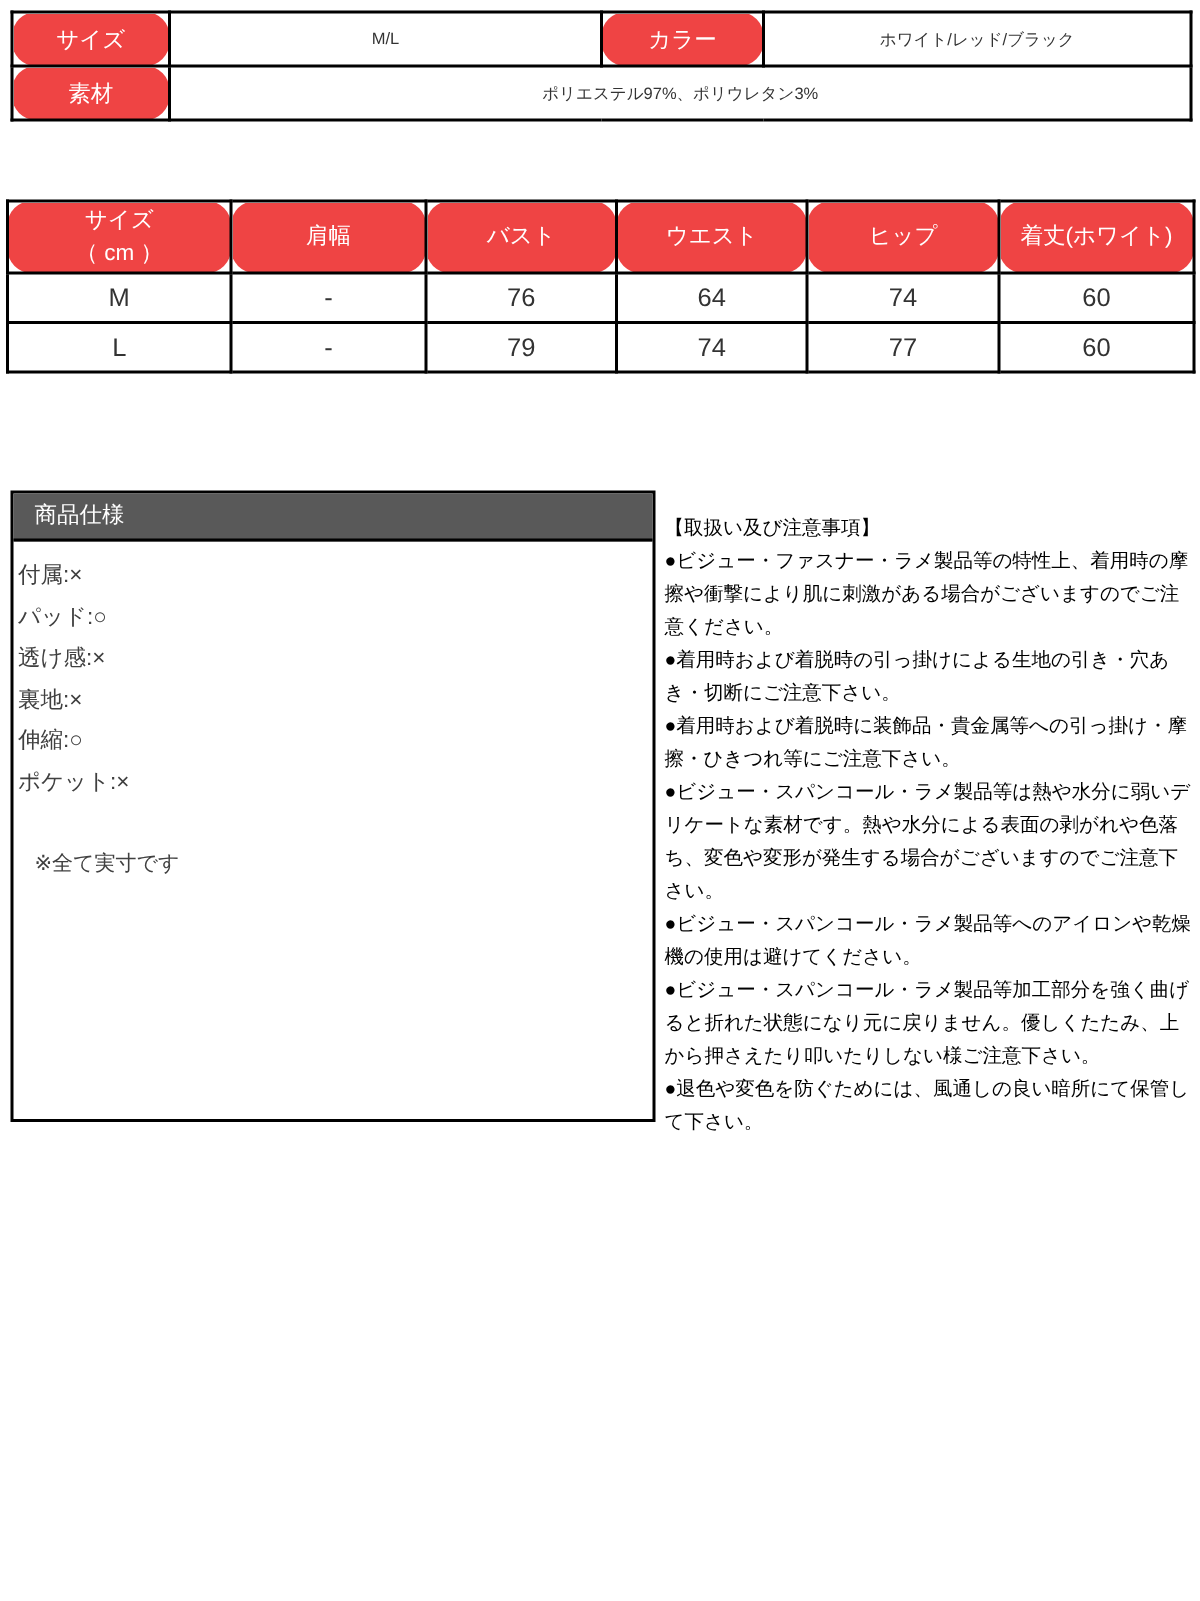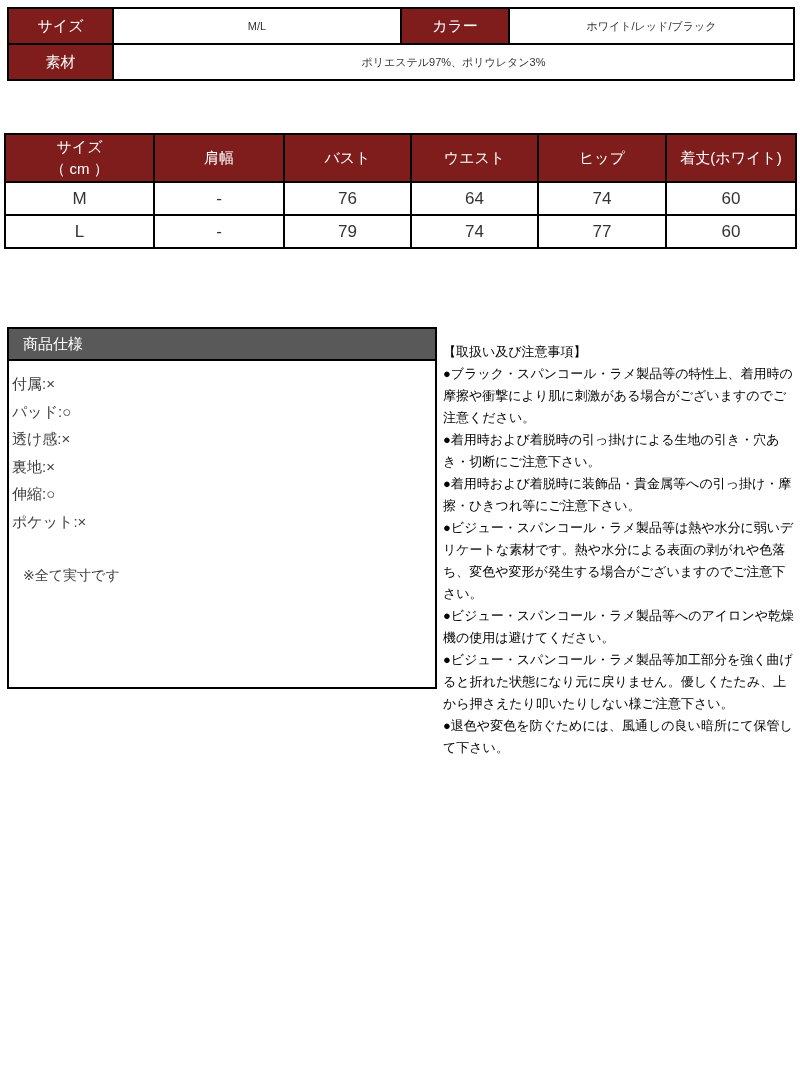--- a/index.html
+++ b/index.html
@@ -13,39 +13,40 @@
   }
   table { border-collapse:collapse; table-layout:fixed; }
   td {
     border:2px solid #000000;
     text-align:center;
     vertical-align:middle;
     overflow:hidden;
     padding:0;
   }
   .hdr {
-    background:#7f1d1d;
+    background:#ef4444;
     color:#ffffff;
     font-size:15px;
+    border-radius:16px;
   }
 
   
   .info-table { position:absolute; left:7px; top:7px; width:786px; }
   .info-table td { height:34px; font-size:11px; color:#333333; }
   .info-table td.hdr { font-size:15px; color:#ffffff; }
 
   
   .size-chart { position:absolute; left:4px; top:133px; width:791px; }
   .size-chart td.hdr { height:46px; font-size:15px; line-height:1.45; white-space:pre-line; }
   .size-chart td.val { height:31px; font-size:17px; color:#333333; }
 
   
   .spec-box {
     position:absolute; left:7px; top:327px;
-    width:430px; height:362px;
+    width:430px; height:421px;
     border:2px solid #000000;
     box-sizing:border-box;
     background:#ffffff;
   }
   .spec-box-header {
     background:#595959;
     color:#ffffff;
     font-size:15px;
     height:30px;
     line-height:30px;
@@ -147,21 +148,21 @@
       <div>透け感:×</div>
       <div>裏地:×</div>
       <div>伸縮:○</div>
       <div>ポケット:×</div>
     </div>
     <div class="spec-note">※全て実寸です</div>
   </div>
 
   <div class="precautions">
     <div class="para">【取扱い及び注意事項】</div>
-    <div class="para">●ブラック・スパンコール・ラメ製品等の特性上、着用時の摩擦や衝撃により肌に刺激がある場合がございますのでご注意ください。</div>
+    <div class="para">●ビジュー・ファスナー・ラメ製品等の特性上、着用時の摩擦や衝撃により肌に刺激がある場合がございますのでご注意ください。</div>
     <div class="para">●着用時および着脱時の引っ掛けによる生地の引き・穴あき・切断にご注意下さい。</div>
     <div class="para">●着用時および着脱時に装飾品・貴金属等への引っ掛け・摩擦・ひきつれ等にご注意下さい。</div>
     <div class="para">●ビジュー・スパンコール・ラメ製品等は熱や水分に弱いデリケートな素材です。熱や水分による表面の剥がれや色落ち、変色や変形が発生する場合がございますのでご注意下さい。</div>
     <div class="para">●ビジュー・スパンコール・ラメ製品等へのアイロンや乾燥機の使用は避けてください。</div>
     <div class="para">●ビジュー・スパンコール・ラメ製品等加工部分を強く曲げると折れた状態になり元に戻りません。優しくたたみ、上から押さえたり叩いたりしない様ご注意下さい。</div>
     <div class="para">●退色や変色を防ぐためには、風通しの良い暗所にて保管して下さい。</div>
   </div>
 
 </div>
 

